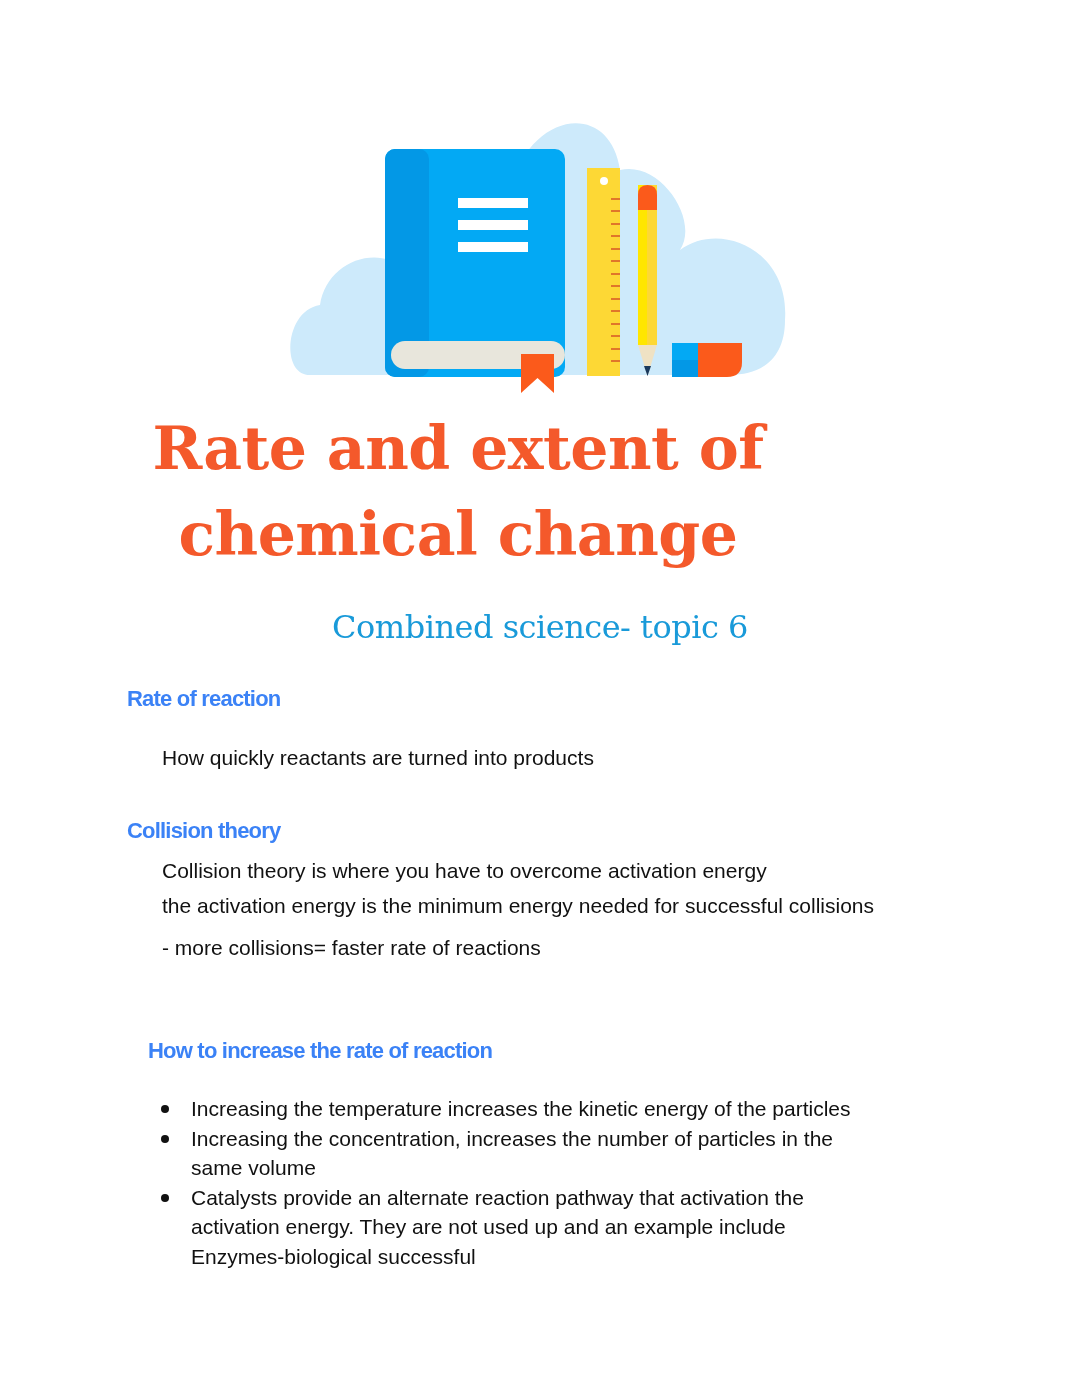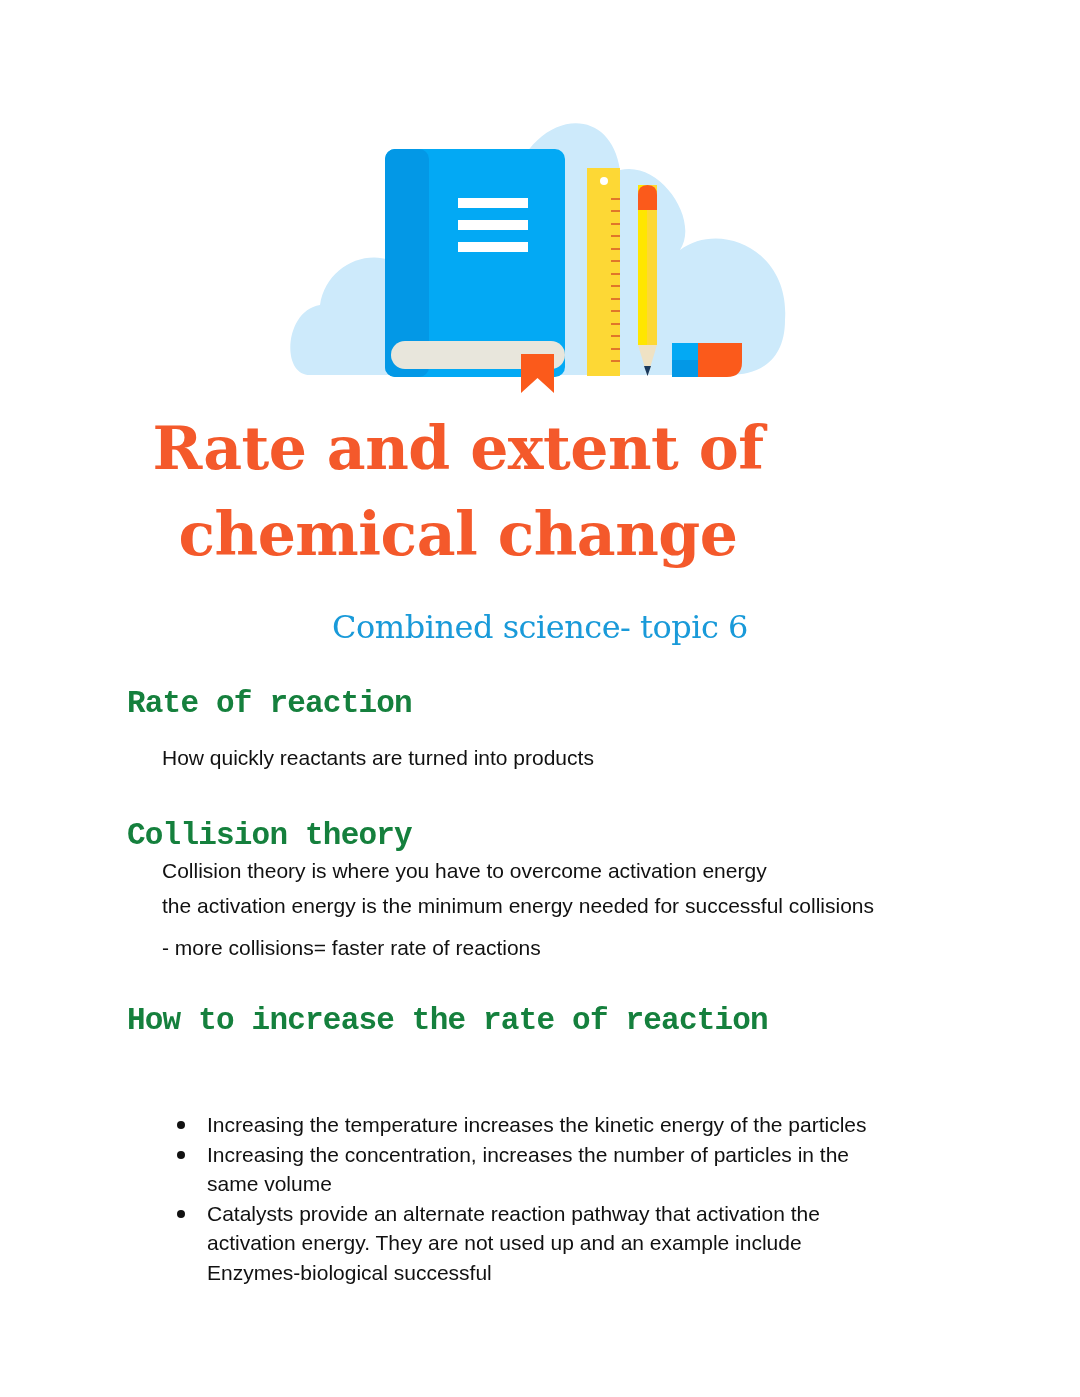--- a/index.html
+++ b/index.html
@@ -10,29 +10,29 @@
       font-family: "DejaVu Serif", serif; font-weight: bold; font-size: 60px; line-height: 86px;
       color: #f4592b; letter-spacing: -0.5px;
     }
     .subtitle {
       position: absolute; left: 0; top: 605px; width: 1080px; text-align: center;
       font-family: "DejaVu Serif", serif; font-size: 32px; line-height: 44px; color: #199ad9;
       letter-spacing: -0.5px;
     }
     .heading {
       position: absolute; left: 127px;
-      font-family: Liberation Mono, monospace; font-weight: bold; font-size: 31px; color: #15803d;
+      font-family: Liberation Sans, sans-serif; font-weight: bold; font-size: 22px; color: #3b82f6;
       letter-spacing: -0.8px; white-space: nowrap;
     }
     .para {
       position: absolute; left: 127px;
       font-family: "Liberation Sans", sans-serif; font-size: 21px; color: #111111; white-space: nowrap; margin-left: 35px;
     }
     ul.bullets {
-      position: absolute; left: 127px; top: 1094px; margin: 16px; padding: 0; list-style: none;
+      position: absolute; left: 127px; top: 1094px; margin: 0; padding: 0; list-style: none;
       font-family: "Liberation Sans", sans-serif; font-size: 21px; line-height: 29.5px; color: #111111;
       width: 820px;
     }
     ul.bullets li { position: relative; padding-left: 64px; }
     ul.bullets li .dot {
       position: absolute; left: 34px; top: 11px; width: 8px; height: 8px; border-radius: 50%; background: #111;
     }
     .line { display: block; white-space: nowrap; }
   </style>
 </head>
@@ -95,21 +95,21 @@
 <div class="subtitle">Combined science- topic 6</div>
 
 <div class="heading" style="top:686px;">Rate of reaction</div>
 <div class="para" style="top:746px;">How quickly reactants are turned into products</div>
 
 <div class="heading" style="top:818px;">Collision theory</div>
 <div class="para" style="top:859px;">Collision theory is where you have to overcome activation energy</div>
 <div class="para" style="top:894px;">the activation energy is the minimum energy needed for successful collisions</div>
 <div class="para" style="top:936px;">- more collisions= faster rate  of reactions</div>
 
-<div class="heading" style="top:1003px;">How to increase the rate of reaction</div>
+<div class="heading" style="top:1038px;margin-left:21px;">How to increase the rate of reaction</div>
 <ul class="bullets">
   <li>
     <span class="dot"></span>
     <span class="line">Increasing the temperature increases the kinetic energy of the particles</span>
   </li>
   <li>
     <span class="dot"></span>
     <span class="line">Increasing the concentration, increases the number of particles in the</span>
     <span class="line">same volume</span>
   </li>

